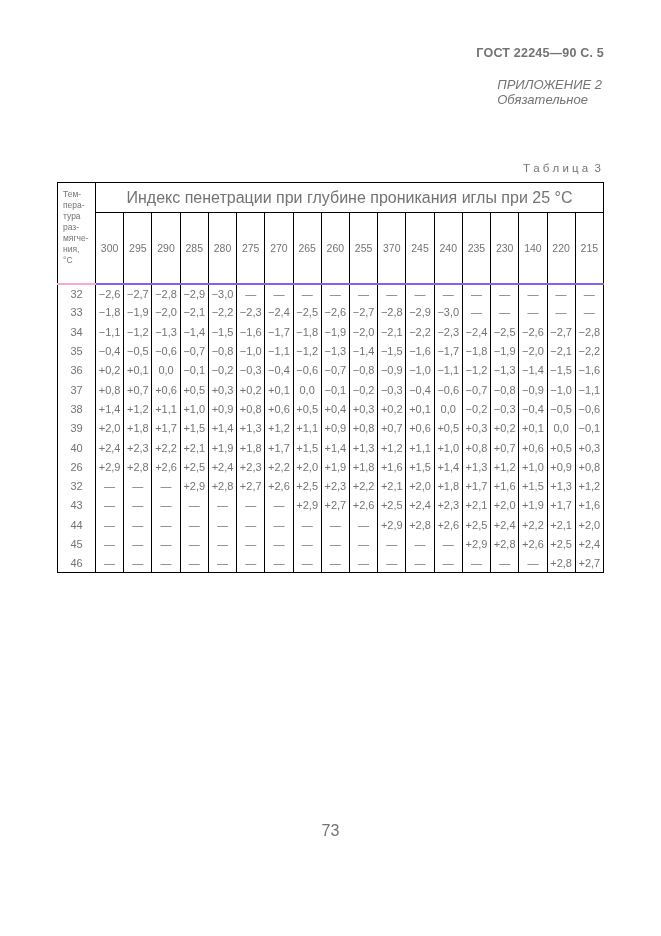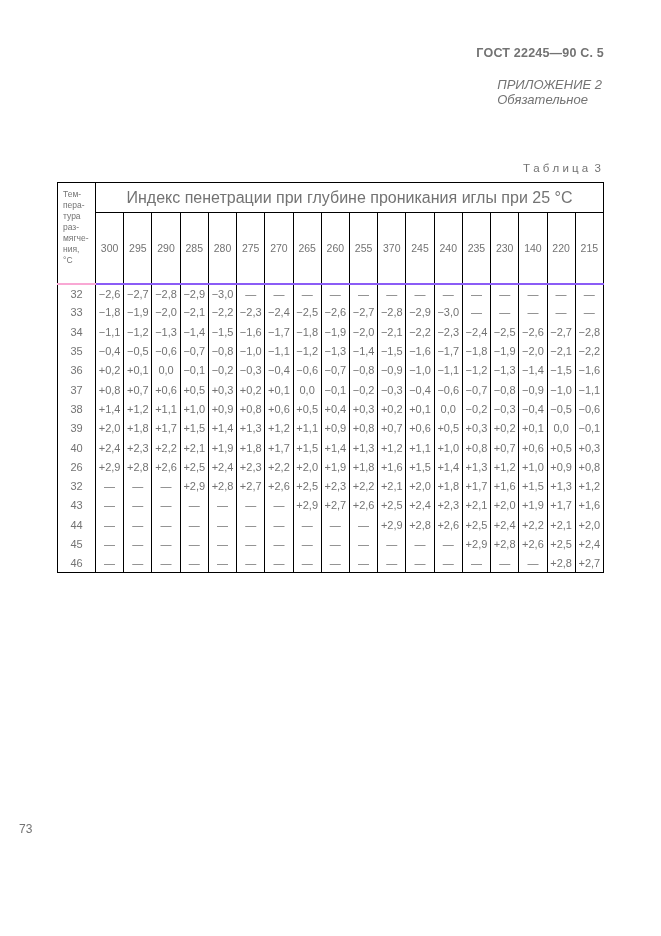--- a/index.html
+++ b/index.html
@@ -103,22 +103,22 @@
   }
   .data-table tbody td.temp {
     border-left: none;
     font-size: 11px;
   }
   .page-number {
     position: absolute;
     top: 822px;
     left: 0;
     width: 100%;
-    font-size: 12px;
-    padding-left: 19px;
+    text-align: center;
+    font-size: 16px;
   }
 </style>
 </head>
 <body>
 
 <div class="page">
 
   <div class="gost-header">ГОСТ 22245—90 С. 5</div>
 
   <div class="annex">

